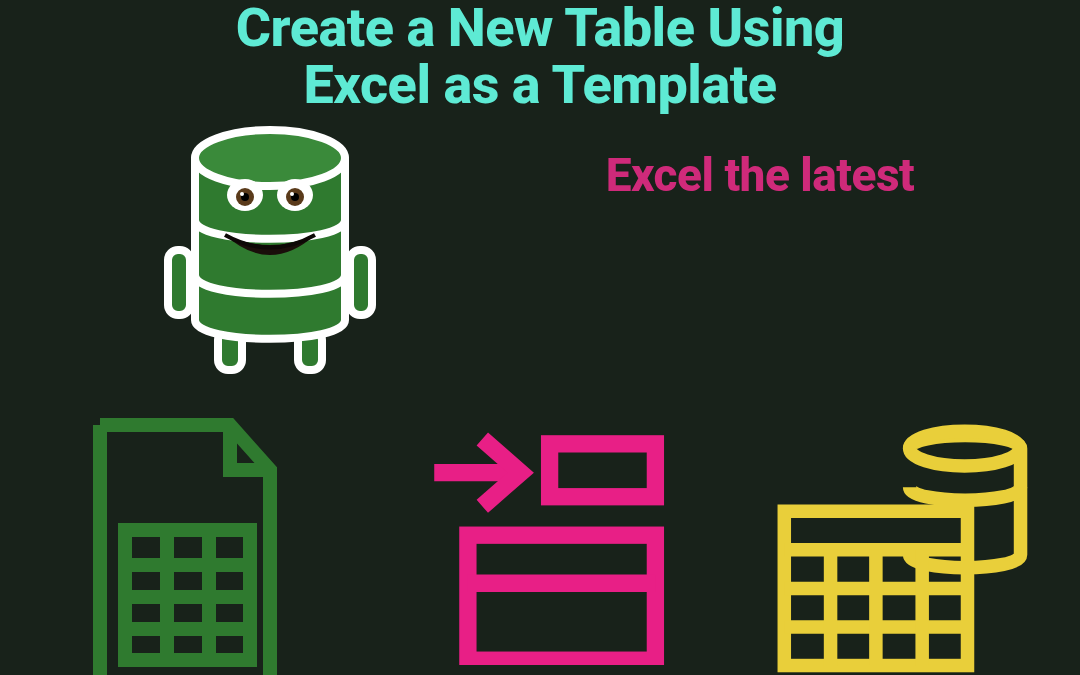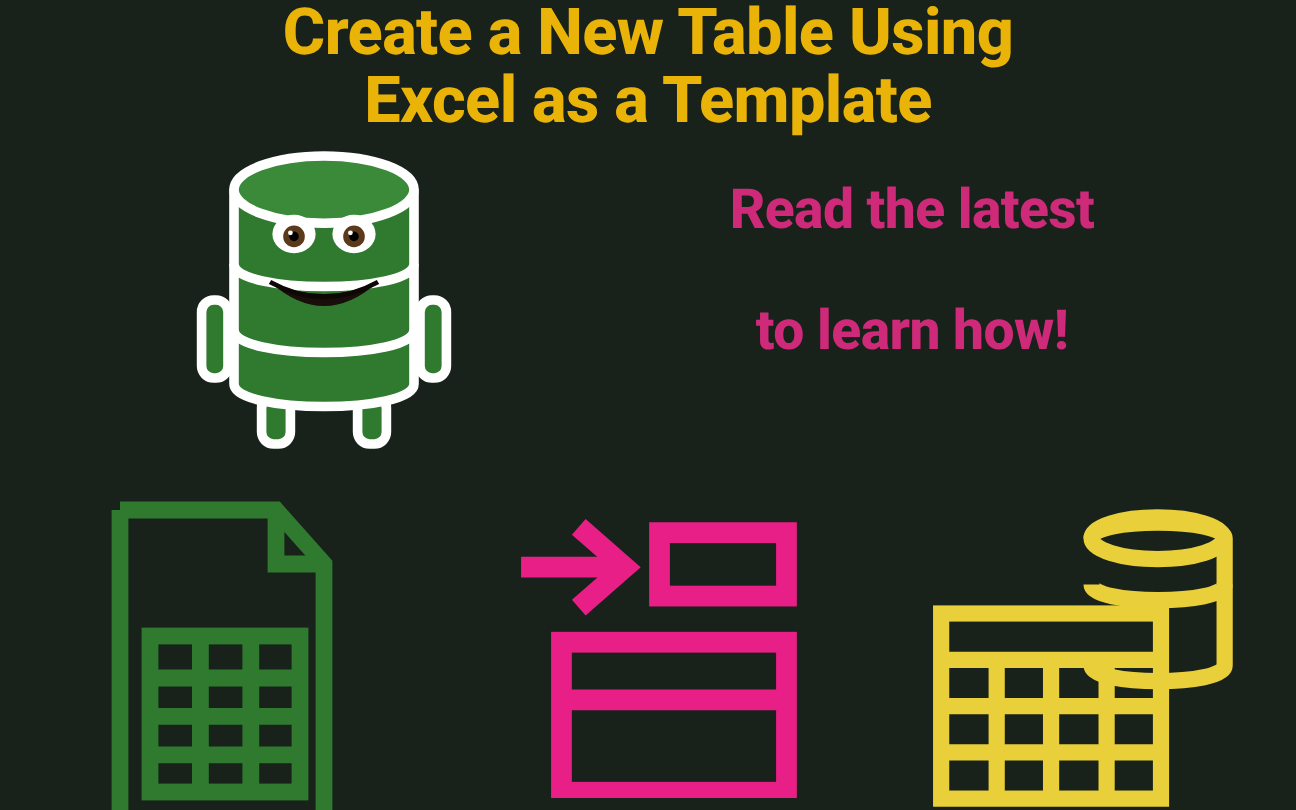--- a/index.html
+++ b/index.html
@@ -10,21 +10,21 @@
       font-family: -apple-system, "Segoe UI", Roboto, "Helvetica Neue", Arial, sans-serif;
       overflow: hidden;
       position: relative;
     }
     .title {
       position: absolute;
       top: 0px;
       left: 0;
       right: 0;
       text-align: center;
-      color: #eab308;
+      color: #5eead4;
       font-size: 54px;
       font-weight: 800;
       line-height: 1.05;
       letter-spacing: -0.5px;
     }
     .subtitle {
       position: absolute;
       top: 150px;
       left: 480px;
       width: 560px;
@@ -56,23 +56,22 @@
   </style>
 </head>
 <body>
 
 <div class="title">
   <span>Create a New Table Using</span><br>
   <span>Excel as a Template</span>
 </div>
 
 <div class="subtitle">
-  <span>Read the latest</span><br>
+  <span>Excel the latest</span><br>
   <br>
-  <span>to learn how!</span>
 </div>
 
 <div class="mascot-wrap">
   <svg viewBox="0 0 260 300" width="260" height="300">
 
     <g stroke="#ffffff" stroke-width="8" fill="#2f7a2f">
 
       <rect x="78" y="230" width="24" height="40" rx="10" fill="#2f7a2f"></rect>
       <rect x="158" y="230" width="24" height="40" rx="10" fill="#2f7a2f"></rect>
 

